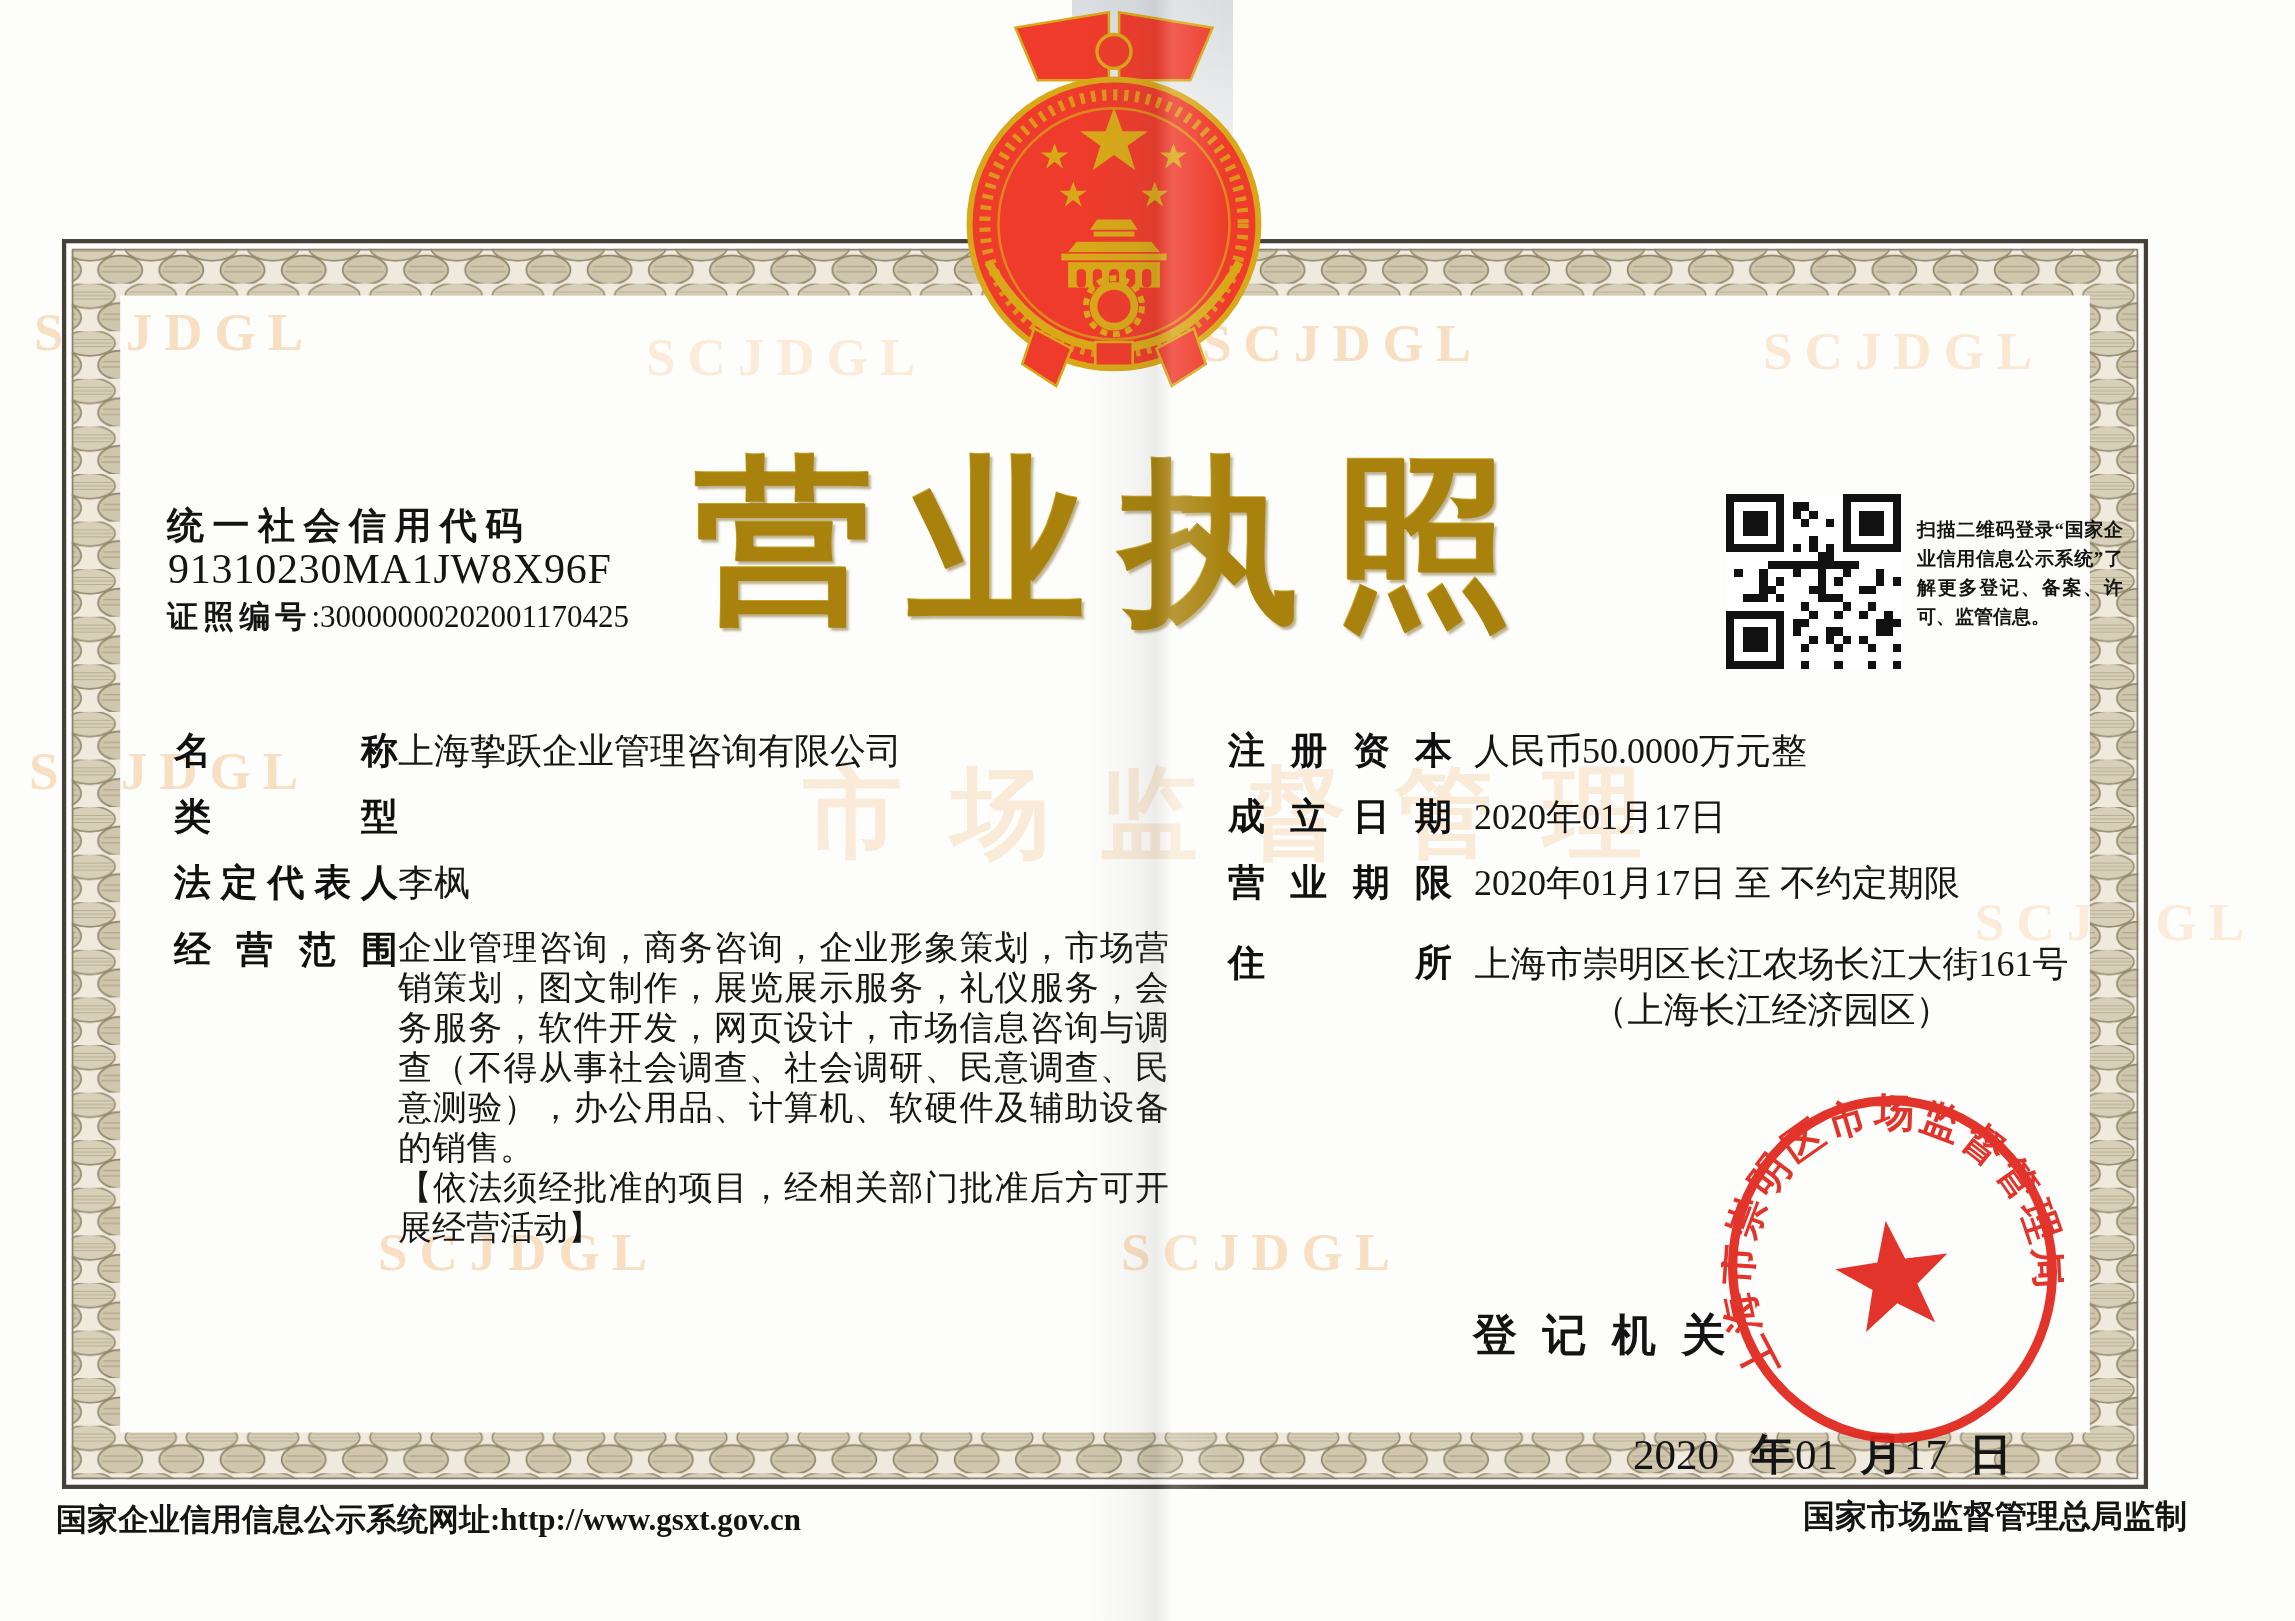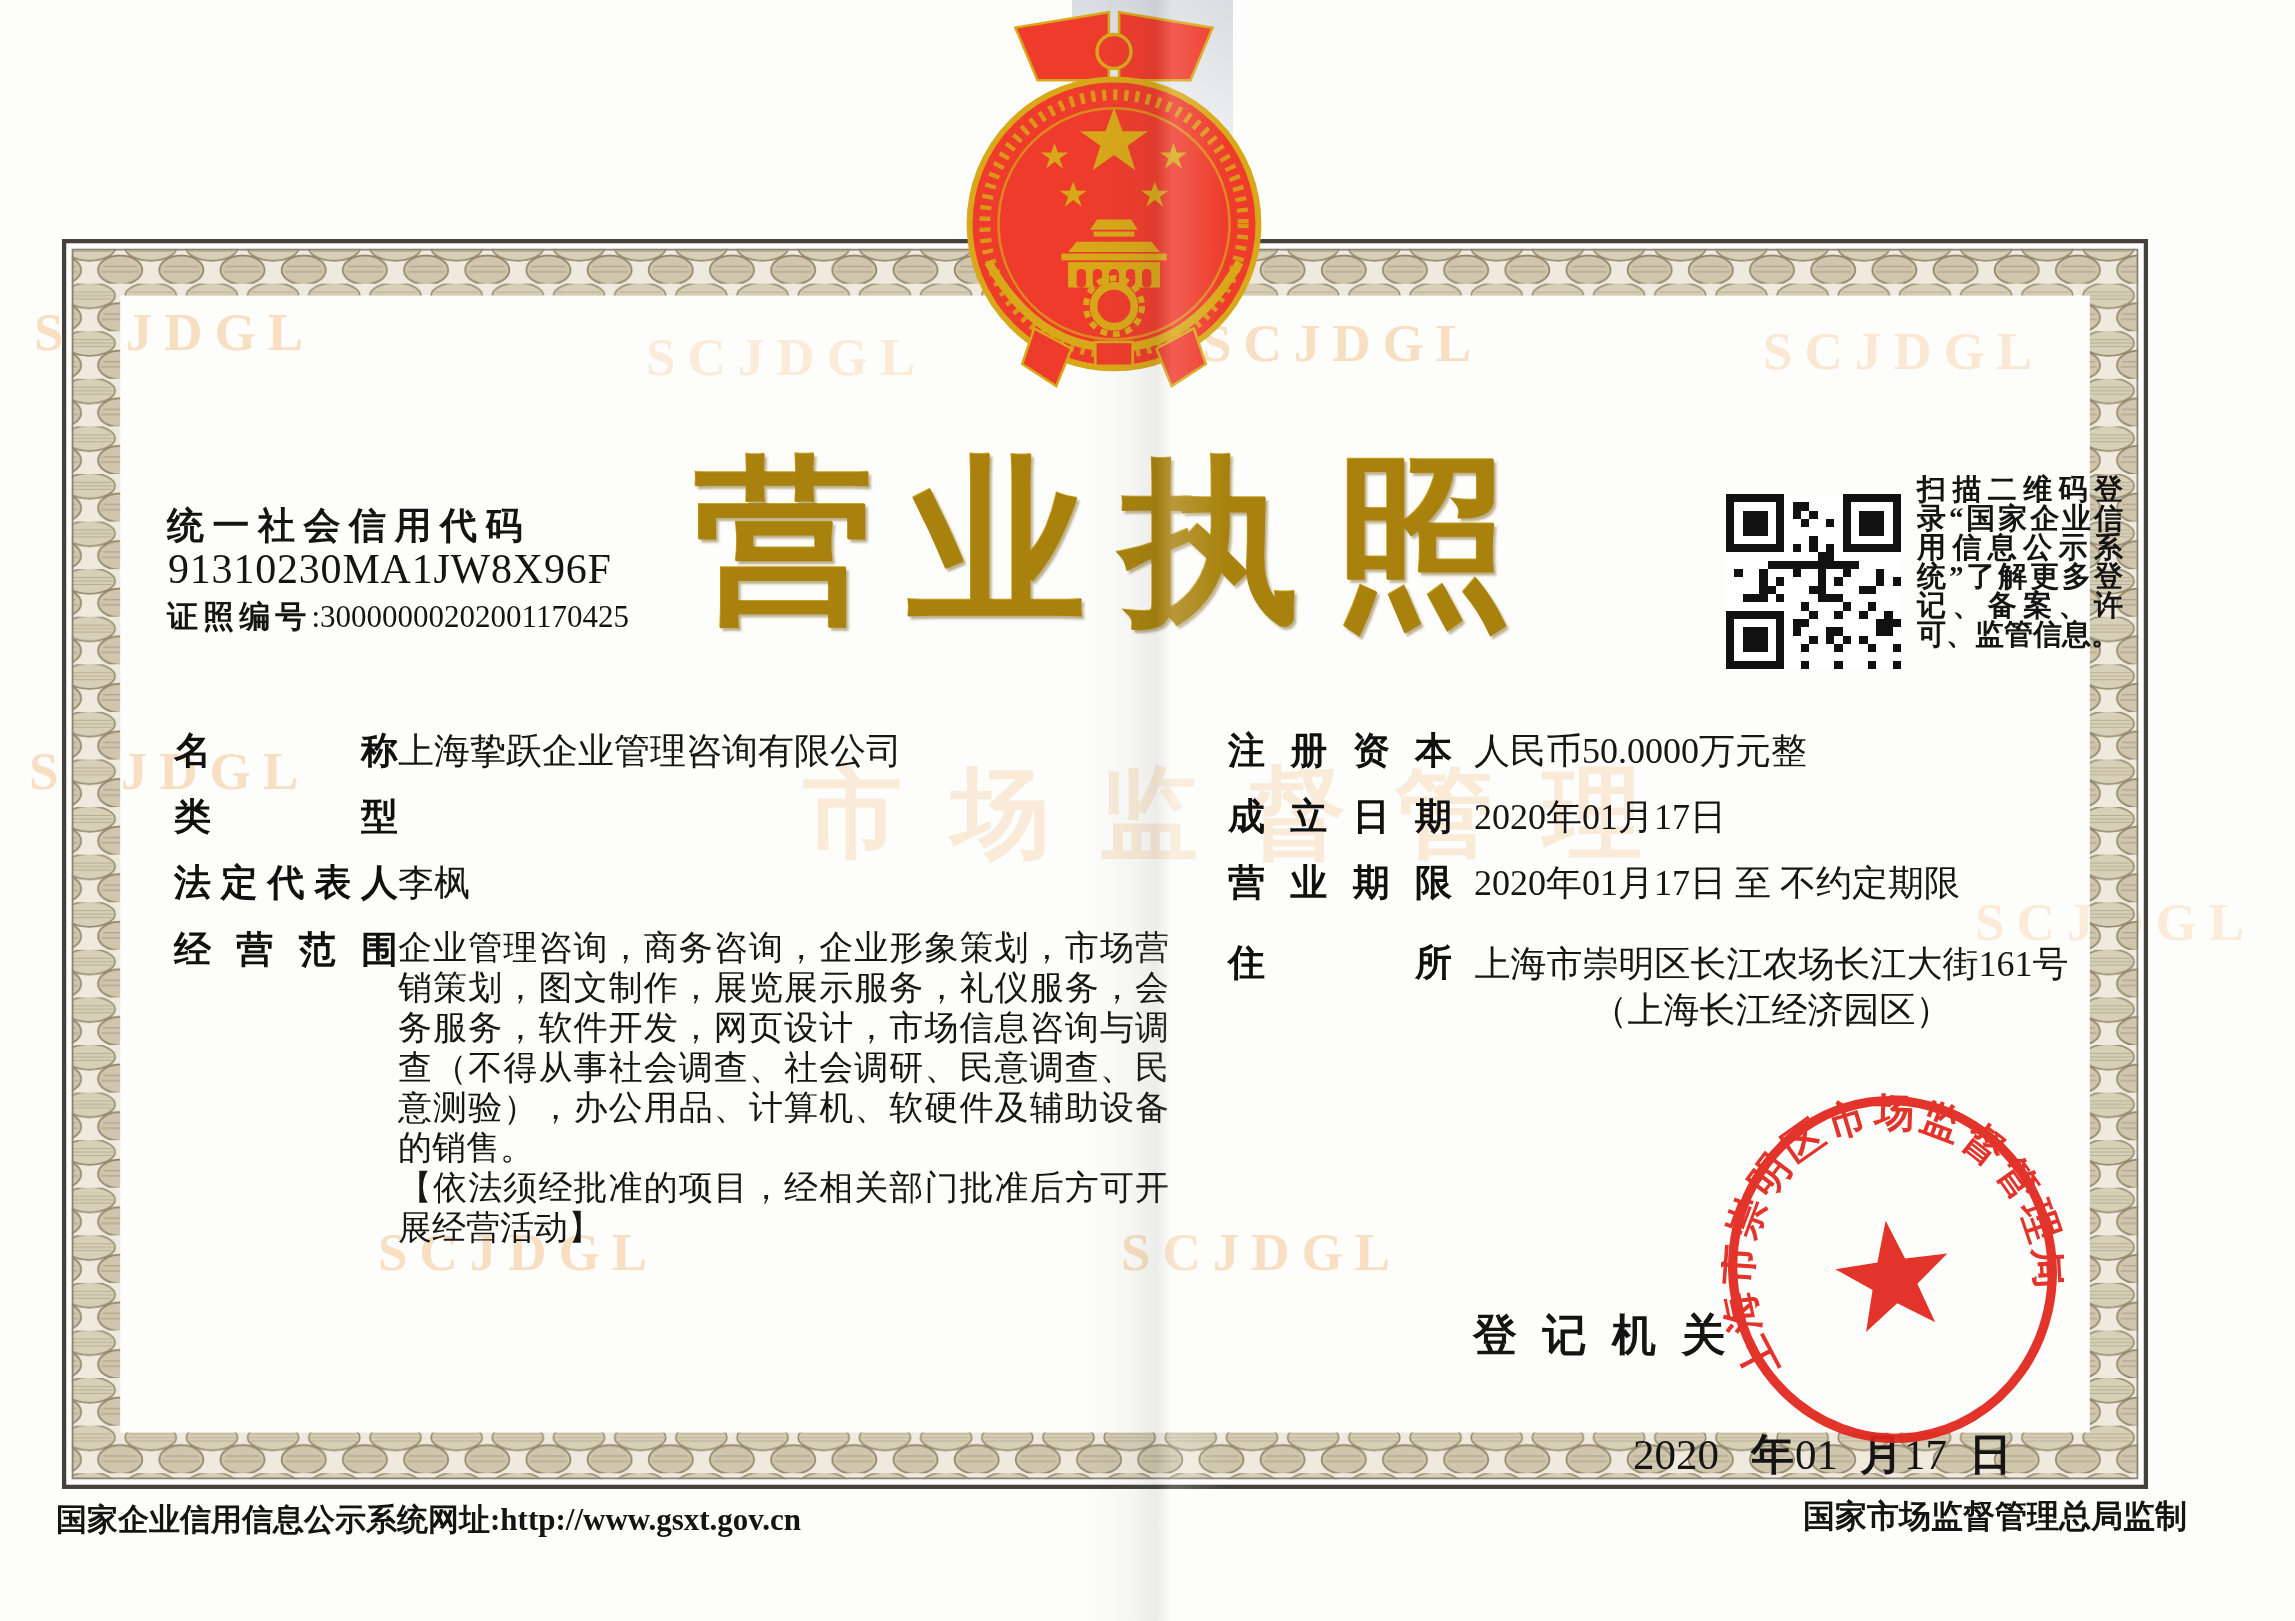--- a/index.html
+++ b/index.html
@@ -40,22 +40,22 @@
   #license-line .b{font-weight:bold;letter-spacing:5.1px;}
   #doc-title{
     left:695px;top:442px;width:817px;height:204px;z-index:3;
     display:flex;justify-content:space-between;align-items:center;
     font-size:178px;font-weight:bold;
     color:#a8820c;
     text-shadow:2.5px 3.4px 2.5px rgba(110,82,8,0.45), -0.8px -0.8px 0 #caa227;
   }
   
   #qr-caption{
-    left:1917px;top:475px;width:206px;z-index:3;
-    font-size:29px;font-weight:bold;line-height:29px;text-align:justify;
+    left:1917px;top:515px;width:206px;z-index:3;
+    font-size:19px;font-weight:bold;line-height:29px;text-align:justify;
   }
   
   .row{position:absolute;display:flex;align-items:flex-start;z-index:3;}
   .lbl{
     font-weight:bold;font-size:37px;line-height:44px;
     width:224px;flex:none;display:flex;justify-content:space-between;color:#101010;
   }
   .val{font-size:36px;line-height:44px;color:#161616;}
   .row-l{left:174px;}
   .row-r{left:1228px;}

